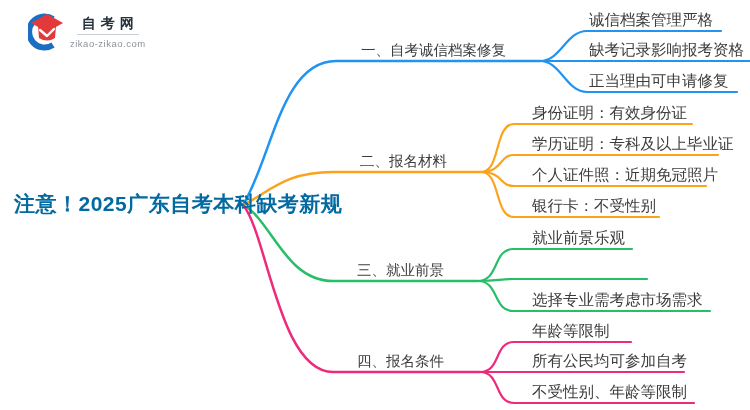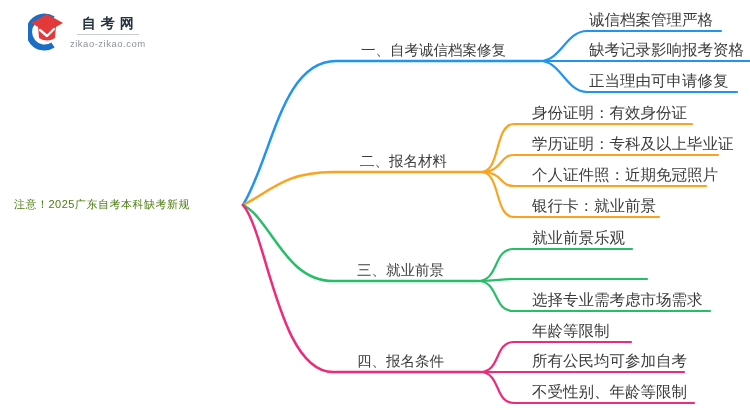--- a/index.html
+++ b/index.html
@@ -8,21 +8,21 @@
     background:#ffffff;
     font-family:"Liberation Sans","DejaVu Sans",sans-serif;
   }
   #stage{position:absolute;inset:0;width:750px;height:410px;}
   svg.connectors{position:absolute;left:0;top:0;pointer-events:none;}
   .node{
     position:absolute;white-space:nowrap;line-height:20px;
     color:#3c3c3c;cursor:default;
   }
   .root-node{
-    font-size:11px;font-weight:400;color:#4d7c0f;line-height:24px;
+    font-size:21px;font-weight:700;color:#0369a1;line-height:24px;
     letter-spacing:0.5px;
   }
   .branch-label{font-size:14.5px;}
   .child-node{font-size:15.5px;}
   
   .logo{position:absolute;left:28px;top:12px;display:flex;align-items:center;}
   .logo-text{margin-left:6px;display:flex;flex-direction:column;align-items:center;}
   .logo-title{
     font-size:14px;font-weight:bold;color:#25313c;letter-spacing:5px;
     padding-bottom:1px;border-bottom:1px solid #c9ced3;text-indent:5px;
@@ -83,21 +83,21 @@
 
   <div class="node branch-label" style="left:361px;top:40px;">一、自考诚信档案修复</div>
   <div class="node child-node" style="left:589px;top:10px;">诚信档案管理严格</div>
   <div class="node child-node" style="left:589px;top:40px;">缺考记录影响报考资格</div>
   <div class="node child-node" style="left:589px;top:71px;">正当理由可申请修复</div>
 
   <div class="node branch-label" style="left:360px;top:151px;">二、报名材料</div>
   <div class="node child-node" style="left:532px;top:134px;">学历证明：专科及以上毕业证</div>
   <div class="node child-node" style="left:532px;top:103px;">身份证明：有效身份证</div>
   <div class="node child-node" style="left:532px;top:165px;">个人证件照：近期免冠照片</div>
-  <div class="node child-node" style="left:532px;top:196px;">银行卡：就业前景</div>
+  <div class="node child-node" style="left:532px;top:196px;">银行卡：不受性别</div>
 
   <div class="node branch-label" style="left:357px;top:260px;">三、就业前景</div>
   <div class="node child-node" style="left:532px;top:228px;">就业前景乐观</div>
   <div class="node child-node" style="left:532px;top:290px;">选择专业需考虑市场需求</div>
 
   <div class="node branch-label" style="left:357px;top:351px;">四、报名条件</div>
   <div class="node child-node" style="left:532px;top:321px;">年龄等限制</div>
   <div class="node child-node" style="left:532px;top:351px;">所有公民均可参加自考</div>
   <div class="node child-node" style="left:532px;top:382px;">不受性别、年龄等限制</div>
 

